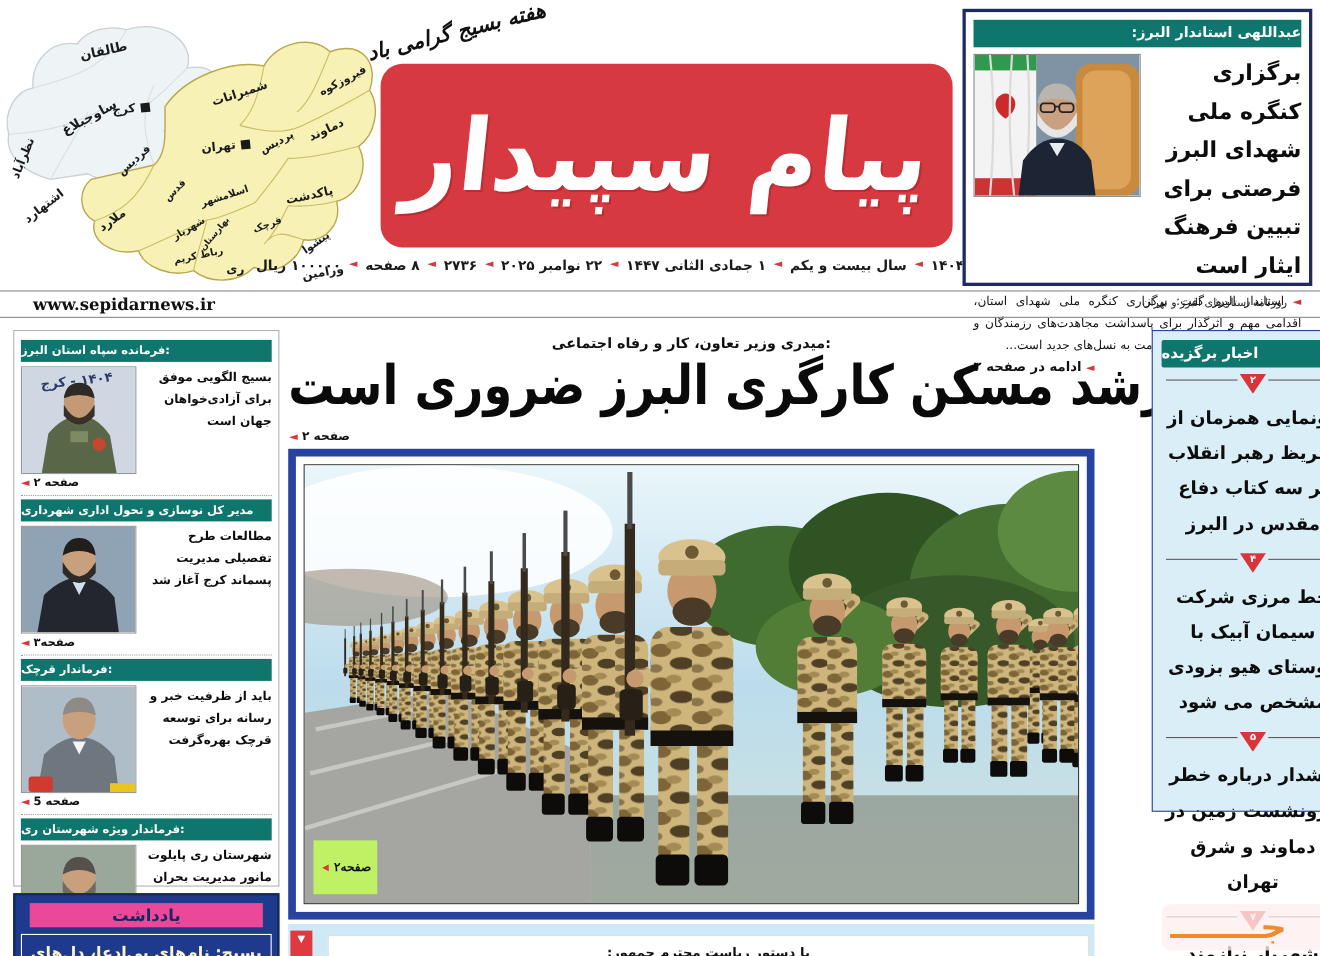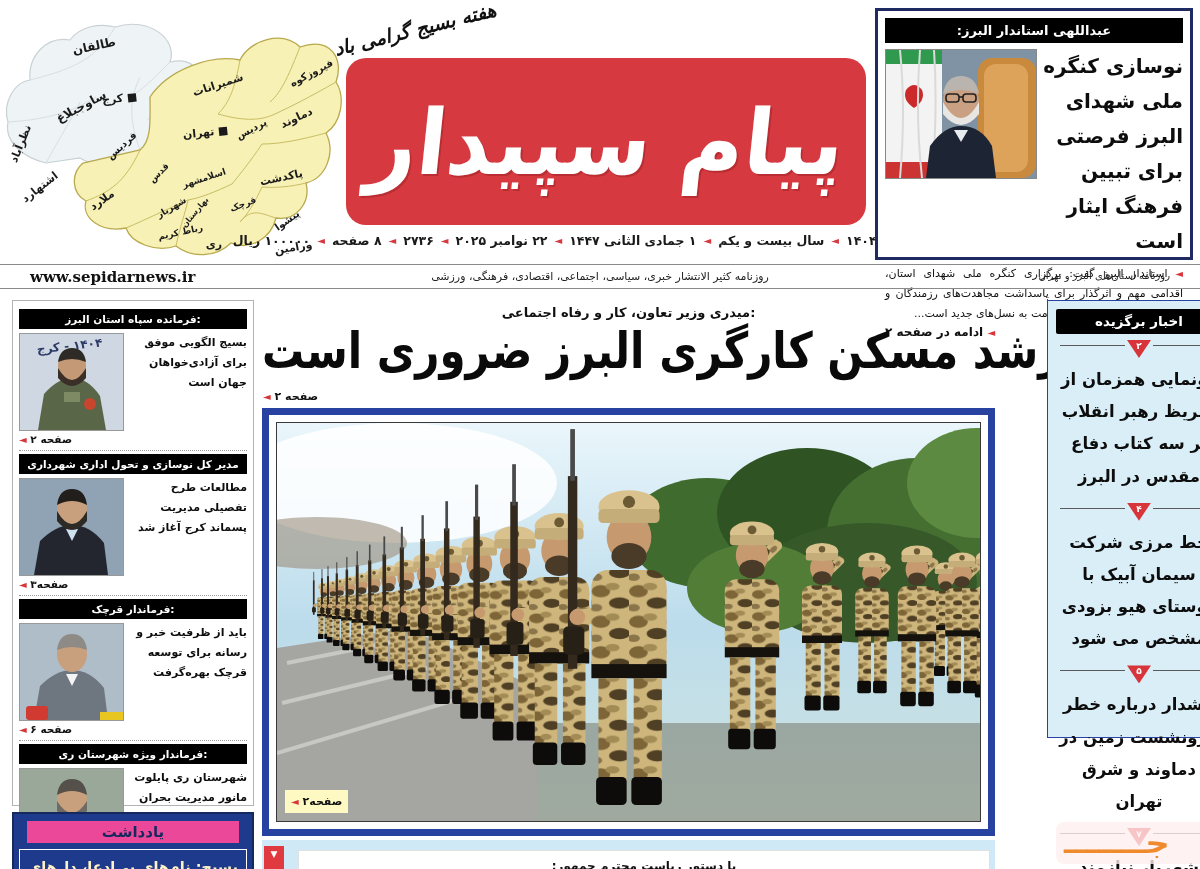--- a/index.html
+++ b/index.html
@@ -11,35 +11,35 @@
   .slogan{font-weight:bold;font-style:italic;font-size:19px;transform:rotate(-14deg);color:#111;white-space:nowrap;}
   .mast-red{background:#d63a40;border-radius:20px;color:#fff;display:flex;align-items:center;justify-content:center;}
   .mast-title{font-size:86px;font-weight:bold;transform:skewX(-6deg) scaleY(1.05);letter-spacing:2px;text-shadow:2px 2px 0 #b92d33;}
   .dateline{display:flex;direction:rtl;justify-content:center;align-items:center;gap:7px;font-size:12.5px;font-weight:bold;color:#1a1a1a;white-space:nowrap;}
   .dateline .mk{color:#d63a40;font-size:10px;}
   .hr{background:#8a8a8a;height:1px;}
   .infoline{font-size:11px;color:#222;}
   .www{font-family:"DejaVu Serif",serif;font-weight:bold;font-size:15px;color:#111;}
   
   .trbox{border:3px solid #1f2a63;background:#fff;box-sizing:border-box;padding:7px;}
-  .bluebar{background:#000000;color:#fff;font-weight:bold;text-align:center;}
+  .bluebar{background:#0f766e;color:#fff;font-weight:bold;}
   .tr-head{font-size:20px;font-weight:bold;color:#0d0d0d;text-align:right;line-height:1.75;}
   .tr-body{font-size:11px;color:#111;text-align:justify;line-height:1.8;}
   .tr-more{font-size:12px;font-weight:bold;color:#111;}
   .redmk{color:#d8353a;font-size:10px;}
   
   .lead-kicker{font-size:13px;font-weight:bold;color:#111;text-align:center;}
   .lead-head{font-size:42px;font-weight:bold;color:#0a0a0a;text-align:center;white-space:nowrap;transform:scaleY(1.18);letter-spacing:-1px;}
   .pagelink{font-size:11px;font-weight:bold;color:#111;white-space:nowrap;}
   
   .photoframe{border:7px solid #2742a0;background:#fff;box-sizing:border-box;padding:7px;}
   .photoinner{position:relative;width:100%;height:100%;border:1px solid #3a3a3a;box-sizing:border-box;overflow:hidden;}
   .photo-head{position:absolute;top:12px;left:0;right:0;text-align:center;font-size:30px;font-weight:bold;color:#e21f1f;
       text-shadow:0 0 2px #fff,0 0 4px #fff,2px 2px 0 #fff,-2px -2px 0 #fff,2px -2px 0 #fff,-2px 2px 0 #fff,0 0 7px #fff;}
-  .photo-page{position:absolute;bottom:8px;left:8px;background:#fef9c3;padding:5px 6px;font-size:11px;font-weight:bold;color:#111;}
+  .photo-page{position:absolute;bottom:8px;left:8px;background:#bef264;padding:18px 6px;font-size:11px;font-weight:bold;color:#111;font-family:Liberation Serif, serif;}
   
   .leftcol{border:1px solid #b3b3b3;background:#fff;box-sizing:border-box;padding:5px 6px;}
   .litem{padding:3px 0 5px;border-bottom:1px dotted #9a9a9a;}
   .litem:last-child{border-bottom:none;}
   .litem .bluebar{font-size:10.5px;height:20px;line-height:20px;margin-bottom:4px;}
   .lrow{display:flex;direction:rtl;gap:6px;}
   .lhead{font-size:11px;font-weight:bold;color:#0d0d0d;text-align:right;line-height:1.8;flex:1;}
   .lphoto{width:103px;height:96px;flex:none;overflow:hidden;border:1px solid #999;}
   .lpage{font-size:10.5px;font-weight:bold;color:#111;text-align:left;margin-top:2px;}
   
@@ -125,21 +125,21 @@
       <span>۲۷۳۶</span>
     <span class="mk">◄</span>
       <span>۸ صفحه</span>
     <span class="mk">◄</span>
       <span>۱۰۰۰۰۰ ریال</span>
   </div>
 
   <div class="abs trbox rtl" style="left:875px;top:8px;width:318px;height:252px;">
     <div class="bluebar" style="font-size:13px;height:25px;line-height:25px;">عبداللهی استاندار البرز:</div>
     <div style="display:flex;gap:6px;margin-top:6px;">
-      <div class="tr-head" style="flex:1;">نوسازی کنگره ملی شهدای البرز فرصتی برای تبیین فرهنگ ایثار است</div>
+      <div class="tr-head" style="flex:1;">برگزاری کنگره ملی شهدای البرز فرصتی برای تبیین فرهنگ ایثار است</div>
       <div style="width:150px;height:128px;flex:none;border:1px solid #888;overflow:hidden;">
         <svg width="150" height="128" viewBox="0 0 150 128">
           <rect width="150" height="128" fill="#7f93a5"></rect>
           <rect x="0" y="0" width="56" height="128" fill="#f2f3f2"></rect>
           <rect x="0" y="0" width="56" height="14" fill="#2f9a4e"></rect>
           <rect x="0" y="112" width="56" height="16" fill="#cc3333"></rect>
           <path d="M20,40 q8,-10 16,0 q4,10 -8,18 q-12,-8 -8,-18 z" fill="#cc2a2a"></path>
           <path d="M14,0 q6,60 0,128 M34,0 q-5,64 2,128 M48,0 q4,60 -2,128" stroke="#d9dbd9" stroke-width="2" fill="none"></path>
           <rect x="92" y="8" width="58" height="120" rx="14" fill="#c98a3e"></rect>
           <rect x="98" y="14" width="44" height="108" rx="12" fill="#dda35a"></rect>
@@ -153,21 +153,20 @@
           <line x1="73" y1="47" x2="77" y2="47" stroke="#222" stroke-width="1.6"></line>
         </svg>
       </div>
     </div>
     <div class="tr-body" style="margin-top:5px;"><span class="redmk">◄</span> <span>استاندار البرز گفت: برگزاری کنگره ملی شهدای استان، اقدامی مهم و اثرگذار برای پاسداشت مجاهدت‌های رزمندگان و انتقال مفاهیم ناب ایثار و مقاومت به نسل‌های جدید است...</span></div>
     <div class="tr-more" style="text-align:left;margin-top:2px;"><span class="redmk">◄</span> <span>ادامه در صفحه ۲</span></div>
   </div>
 
   <div class="abs hr" style="left:0;top:264px;width:1200px;"></div>
   <div class="abs www" style="left:30px;top:268px;">www.sepidarnews.ir</div>
-  <div class="abs infoline" style="left:300px;top:270px;width:600px;text-align:center;">روزنامه کثیر الانتشار خبری، سیاسی، اجتماعی، اقتصادی، فرهنگی، ورزشی</div>
   <div class="abs infoline rtl" style="right:30px;top:270px;font-size:10px;">روزنامه استان‌های البرز و تهران</div>
   <div class="abs hr" style="left:0;top:288px;width:1200px;"></div>
 
   <div class="abs leftcol" style="left:12px;top:300px;width:242px;height:506px;">
 
     <div class="litem">
       <div class="bluebar">فرمانده سپاه استان البرز:</div>
       <div class="lrow">
         <div class="lhead">بسیج الگویی موفق برای آزادی‌خواهان جهان است</div>
         <div class="lphoto">
@@ -213,21 +212,21 @@
             <rect width="103" height="96" fill="#aebdc8"></rect>
             <path d="M14,96 L20,62 Q36,46 52,46 Q70,46 84,64 L88,96 Z" fill="#6e7680"></path>
             <path d="M46,50 L52,62 L58,50 Z" fill="#f2f4f6"></path>
             <ellipse cx="52" cy="30" rx="15" ry="18" fill="#c9a07e"></ellipse>
             <path d="M37,26 Q39,10 52,10 Q65,10 67,26 Q52,20 37,26 Z" fill="#8e8a85"></path>
             <rect x="6" y="82" width="22" height="14" rx="3" fill="#d03a30"></rect>
             <rect x="80" y="88" width="23" height="8" fill="#e8c51f"></rect>
           </svg>
         </div>
       </div>
-      <div class="lpage"><span class="redmk">◄</span> <span>صفحه ۶</span></div>
+      <div class="lpage"><span class="redmk">◄</span> <span>صفحه 5</span></div>
     </div>
 
     <div class="litem">
       <div class="bluebar">فرماندار ویژه شهرستان ری:</div>
       <div class="lrow">
         <div class="lhead">شهرستان ری پایلوت مانور مدیریت بحران استان تهران شد</div>
         <div class="lphoto">
           <svg width="103" height="96" viewBox="0 0 103 96">
             <rect width="103" height="96" fill="#9aa89a"></rect>
             <path d="M14,96 L20,62 Q36,46 52,46 Q70,46 84,64 L88,96 Z" fill="#b7bcc2"></path>

